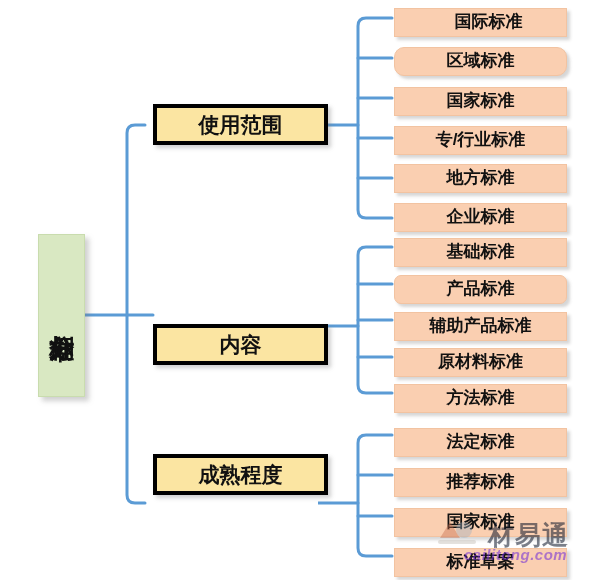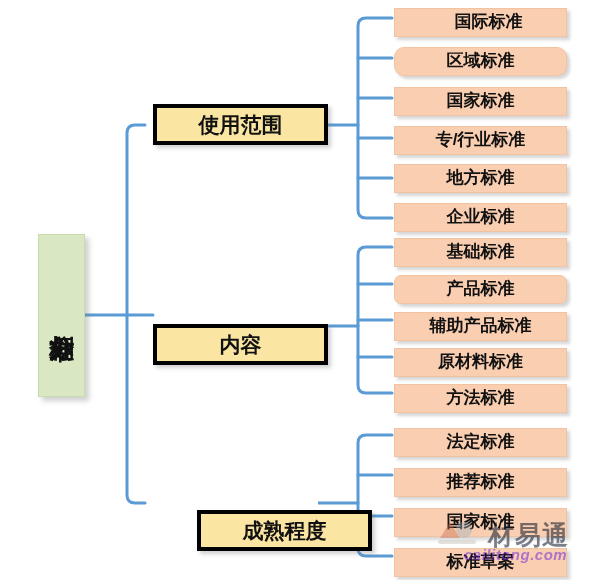--- a/index.html
+++ b/index.html
@@ -52,21 +52,21 @@
     left: 153px;
     width: 175px;
     height: 41px;
     background: #FBE5A2;
     border: 4px solid #000000;
     font-size: 21px;
     font-weight: 700;
   }
   .node.mid.m0 { top: 104px; }
   .node.mid.m1 { top: 324px; }
-  .node.mid.m2 { top: 510px; margin-left: 44px; }
+  .node.mid.m2 { top: 454px; }
 
   
   .node.leaf {
     left: 394px;
     width: 173px;
     height: 29px;
     background: #FACFB1;
     border: 1px solid #f2c3a1;
     font-size: 17px;
     font-weight: 700;

